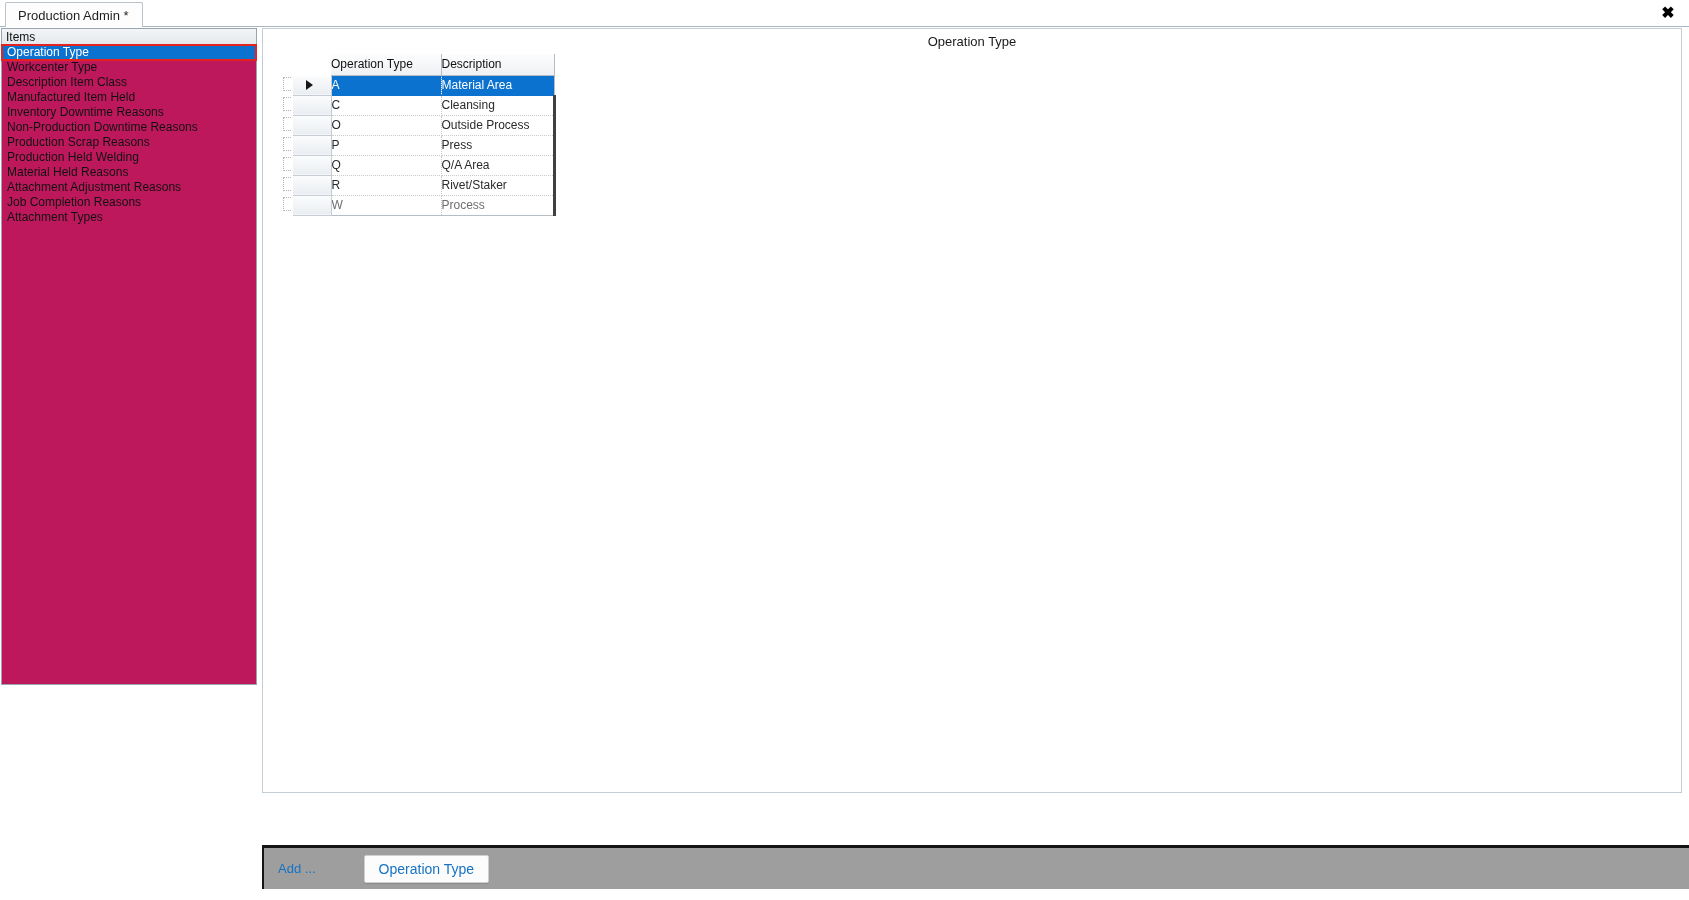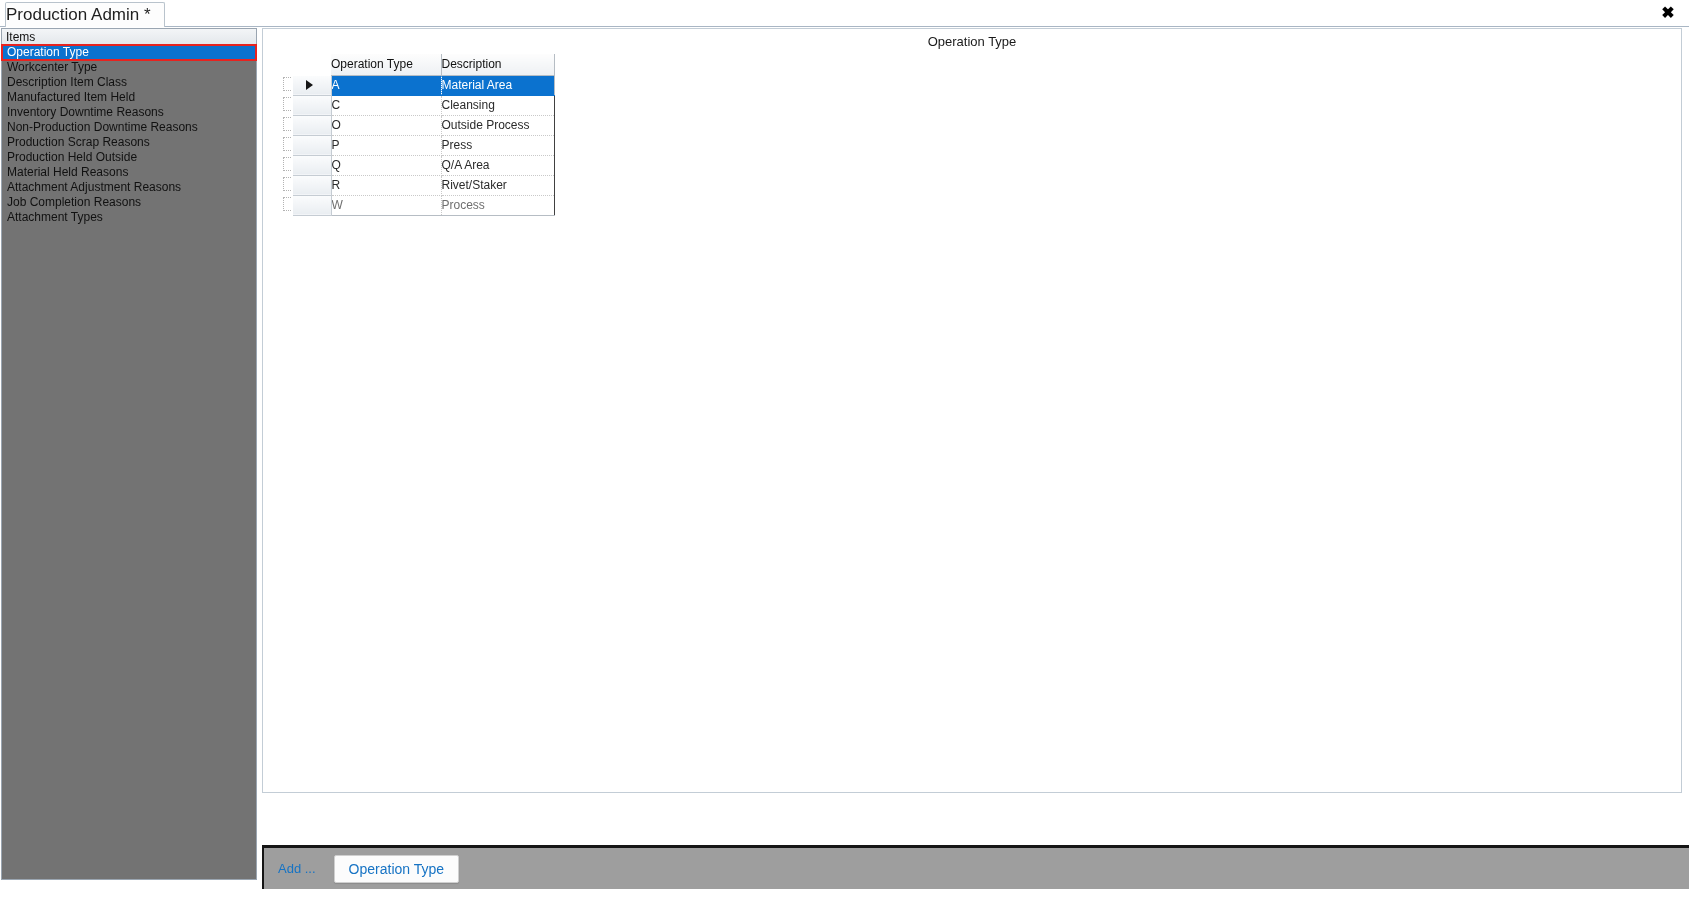--- a/index.html
+++ b/index.html
@@ -23,28 +23,28 @@
     left: 0; top: 0;
     width: 1689px; height: 27px;
     background: #ffffff;
     border-bottom: 1px solid #a9b6c4;
     box-sizing: border-box;
   }
   #tab-production-admin {
     position: absolute;
     left: 5px; top: 2px;
     height: 25px;
-    padding: 0 13px 0 0;
+    padding: 0 13px 0 12px;
     display: flex;
     align-items: center;
     background: #fdfdfd;
     border: 1px solid #b9c3cc;
     border-bottom: none;
     border-radius: 2px 2px 0 0;
-    font-size: 17px;
+    font-size: 13px;
     color: #1f1f1f;
     white-space: nowrap;
     box-sizing: border-box;
   }
   #close-btn {
     position: absolute;
     right: 8px; top: 1px;
     width: 26px; height: 24px;
     display: flex;
     align-items: center;
@@ -54,22 +54,22 @@
     color: #000;
     cursor: pointer;
     line-height: 1;
   }
 
   
   #sidebar {
     position: absolute;
     left: 1px; top: 28px;
     width: 256px;
-    height: 852px;
-    background: #737373;
+    height: 657px;
+    background: #be185d;
     border: 1px solid #9aa5b1;
     box-sizing: border-box;
   }
   #sidebar-header {
     height: 16px;
     background: linear-gradient(to bottom, #f3f5f7 0%, #e4e8ec 100%);
     border-bottom: 1px solid #c2c9d0;
     display: flex;
     align-items: center;
     padding-left: 4px;
@@ -196,21 +196,21 @@
     height: 20px;
     background: #ffffff;
     border-bottom: 1px dotted #c9c9c9;
     border-right: 1px dotted #c9c9c9;
     padding-left: 7px;
     color: #2b2b2b;
     vertical-align: middle;
     white-space: nowrap;
     overflow: hidden;
   }
-  td.cell.last-col { border-right: 1px solid #404040; }
+  td.cell.last-col { border-right: 3px solid #404040; }
   tr.selected td.cell {
     background: #0b72cf;
     color: #ffffff;
     border-bottom: 1px solid #0b72cf;
     border-right-color: #4f9adc;
   }
   tr.selected td.cell.last-col { border-right: 1px solid #b6bdc4; }
   tr.dim td.cell { color: #6f6f6f; }
   tr.last-row td.cell { border-bottom: 1px solid #b6bdc4; }
   tr.last-row td.gutter { border-bottom: 1px solid #c5ccd3; }
@@ -222,20 +222,21 @@
     top: 845px;
     width: 1427px;
     height: 44px;
     background: #9e9e9e;
     border-top: 3px solid #151515;
     border-left: 2px solid #151515;
     box-sizing: border-box;
     display: flex;
     align-items: center;
     padding-left: 14px;
+    gap: 30px;
   }
   #add-label {
     font-size: 13px;
     color: #1673c4;
     margin-right: 18px;
     cursor: pointer;
     white-space: nowrap;
   }
   #add-operation-type-btn {
     background: #fcfcfc;
@@ -266,21 +267,21 @@
     <span>Items</span>
   </div>
   <ul id="sidebar-list">
       <li class="side-item selected"><span>Operation Type</span></li>
       <li class="side-item"><span>Workcenter Type</span></li>
       <li class="side-item"><span>Description Item Class</span></li>
       <li class="side-item"><span>Manufactured Item Held</span></li>
       <li class="side-item"><span>Inventory Downtime Reasons</span></li>
       <li class="side-item"><span>Non-Production Downtime Reasons</span></li>
       <li class="side-item"><span>Production Scrap Reasons</span></li>
-      <li class="side-item"><span>Production Held Outside</span></li>
+      <li class="side-item"><span>Production Held Welding</span></li>
       <li class="side-item"><span>Material Held Reasons</span></li>
       <li class="side-item"><span>Attachment Adjustment Reasons</span></li>
       <li class="side-item"><span>Job Completion Reasons</span></li>
       <li class="side-item"><span>Attachment Types</span></li>
     </ul>
 </div>
 
 <div id="content">
   <div id="content-title">
     <span>Operation Type</span>

